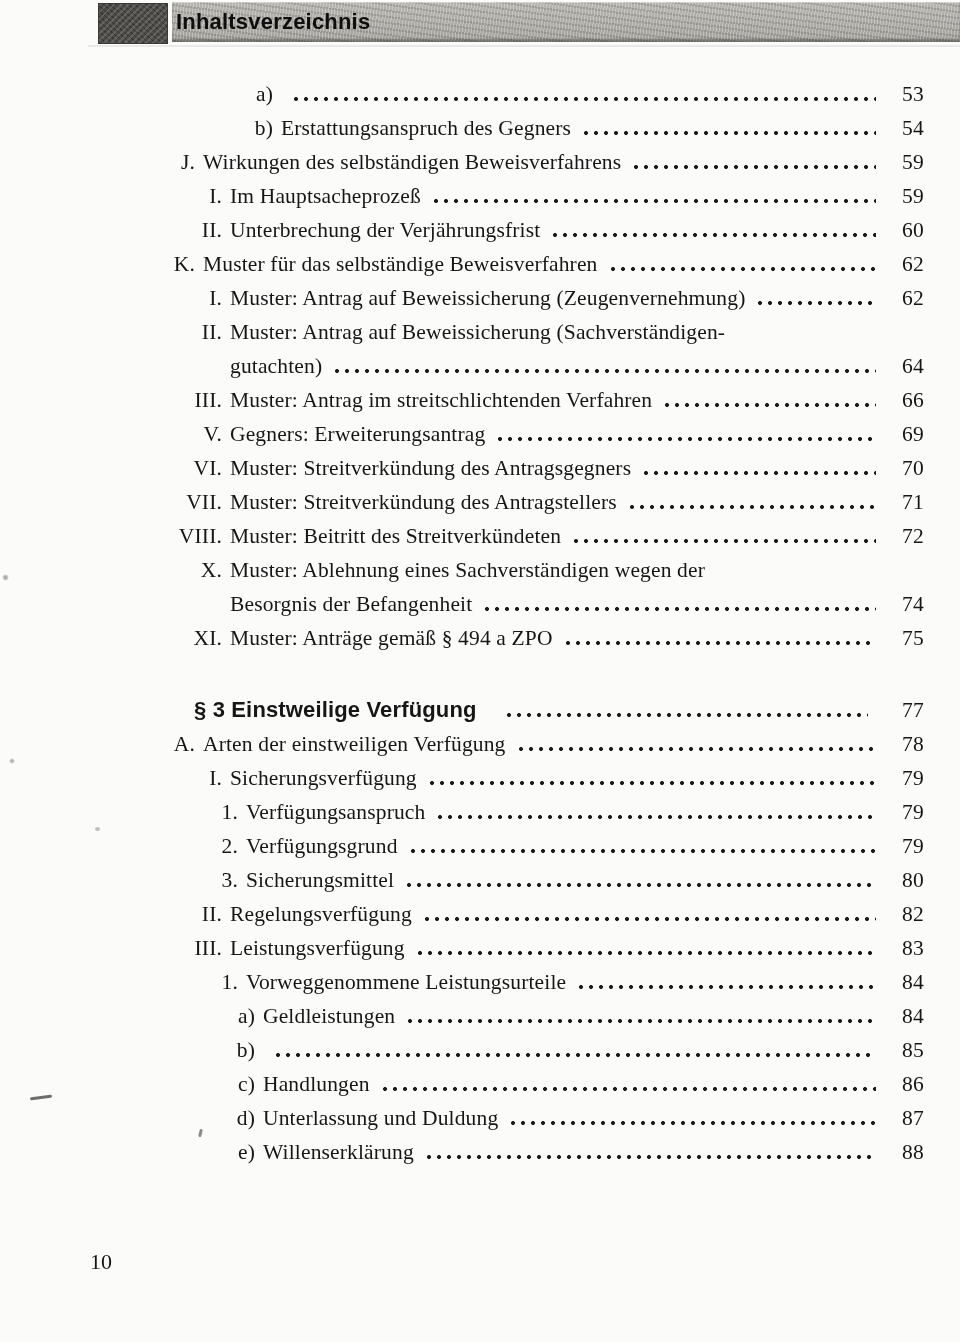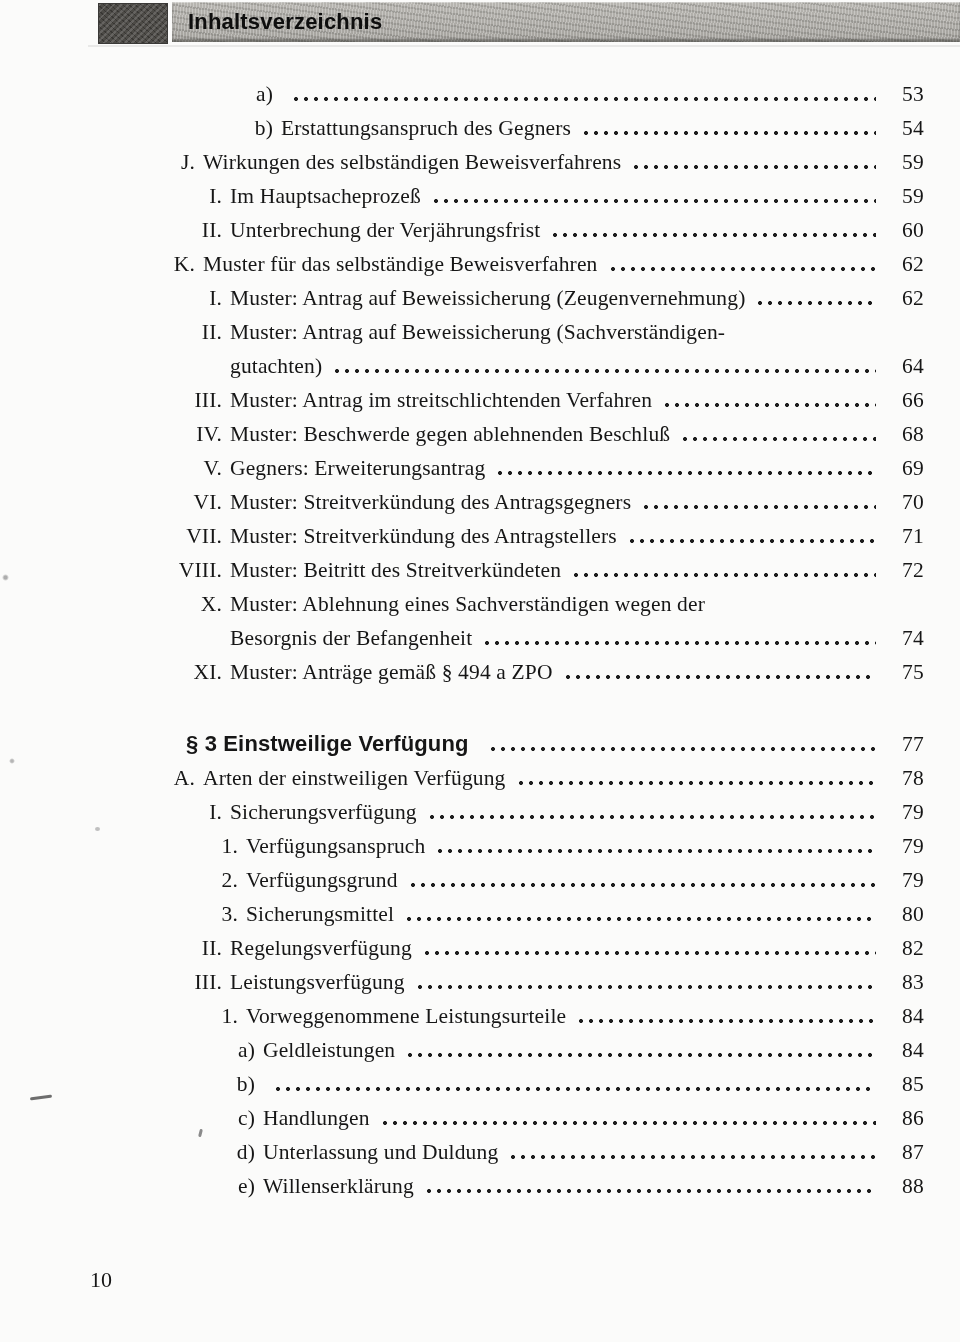--- a/index.html
+++ b/index.html
@@ -36,27 +36,27 @@
     box-shadow: inset 0 -3px 2px rgba(55,55,52,0.45), inset 0 1px 0 rgba(255,255,255,0.35);
     display:flex;align-items:center;
   }
   .banner-strip::after{
     content:"";position:absolute;left:-84px;right:0;bottom:-5px;height:2px;
     background:rgba(0,0,0,0.07);
   }
   .banner-title{
     font-family:"Liberation Sans","DejaVu Sans",sans-serif;
     font-weight:bold;font-size:22px;color:#0e0e0e;
-    margin-left:16px;letter-spacing:0.2px;
+    margin-left:4px;letter-spacing:0.2px;
   }
 
   
   .toc{margin-top:77px;font-size:21.5px;letter-spacing:0.15px;}
   .toc-row{display:flex;height:34px;line-height:34px;}
-  .toc-row.gap-before{margin-top:38px;}
+  .toc-row.gap-before{margin-top:38px;gap:8px;}
   .toc-label{flex:none;text-align:right;margin-right:8px;white-space:pre;}
   .toc-text{flex:none;white-space:pre;}
   .level-section  .toc-label{width:88px;}
   .level-alpha    .toc-label{width:105px;}
   .level-roman    .toc-label{width:132px;}
   .level-num      .toc-label{width:148px;}
   .level-lower-a  .toc-label{width:183px;}
   .level-lower-b  .toc-label{width:165px;}
   .level-section .toc-text{
     font-family:"Liberation Sans","DejaVu Sans",sans-serif;
@@ -68,21 +68,21 @@
     background-image:radial-gradient(circle at 2px 2px, #1d1d1d 1.6px, rgba(0,0,0,0) 2.3px);
     background-size:10px 4px;
     background-repeat:repeat-x;
     background-position:6px 20px;
     margin:0 26px 0 7px;
   }
   .leader.no-dots{background:none;}
   .toc-page{flex:none;width:44px;text-align:left;}
 
   
-  .footer{margin-top:64px;font-size:22px;}
+  .footer{margin-top:80px;font-size:22px;}
 
   
   .artifact{position:absolute;pointer-events:none;}
   .speck1{left:2px;top:574px;width:7px;height:7px;border-radius:50%;
     background:radial-gradient(circle,#adadad 30%,rgba(0,0,0,0) 70%);}
   .speck2{left:9px;top:758px;width:6px;height:6px;border-radius:50%;
     background:radial-gradient(circle,#b5b5b5 30%,rgba(0,0,0,0) 70%);}
   .speck3{left:95px;top:827px;width:5px;height:4px;border-radius:50%;
     background:#a5a5a5;opacity:.7;}
   .dash1{left:30px;top:1096px;width:22px;height:3px;border-radius:2px;
@@ -155,26 +155,20 @@
         <span class="leader"></span>
         <span class="toc-page">64</span>
       </div>
       <div class="toc-row level-roman">
         <span class="toc-label">III.</span>
         <span class="toc-text">Muster: Antrag im streitschlichtenden Verfahren</span>
         <span class="leader"></span>
         <span class="toc-page">66</span>
       </div>
       <div class="toc-row level-roman">
-        <span class="toc-label">IV.</span>
-        <span class="toc-text">Muster: Beschwerde gegen ablehnenden Beschluß</span>
-        <span class="leader"></span>
-        <span class="toc-page">68</span>
-      </div>
-      <div class="toc-row level-roman">
         <span class="toc-label">V.</span>
         <span class="toc-text">Gegners: Erweiterungsantrag</span>
         <span class="leader"></span>
         <span class="toc-page">69</span>
       </div>
       <div class="toc-row level-roman">
         <span class="toc-label">VI.</span>
         <span class="toc-text">Muster: Streitverkündung des Antragsgegners</span>
         <span class="leader"></span>
         <span class="toc-page">70</span>

